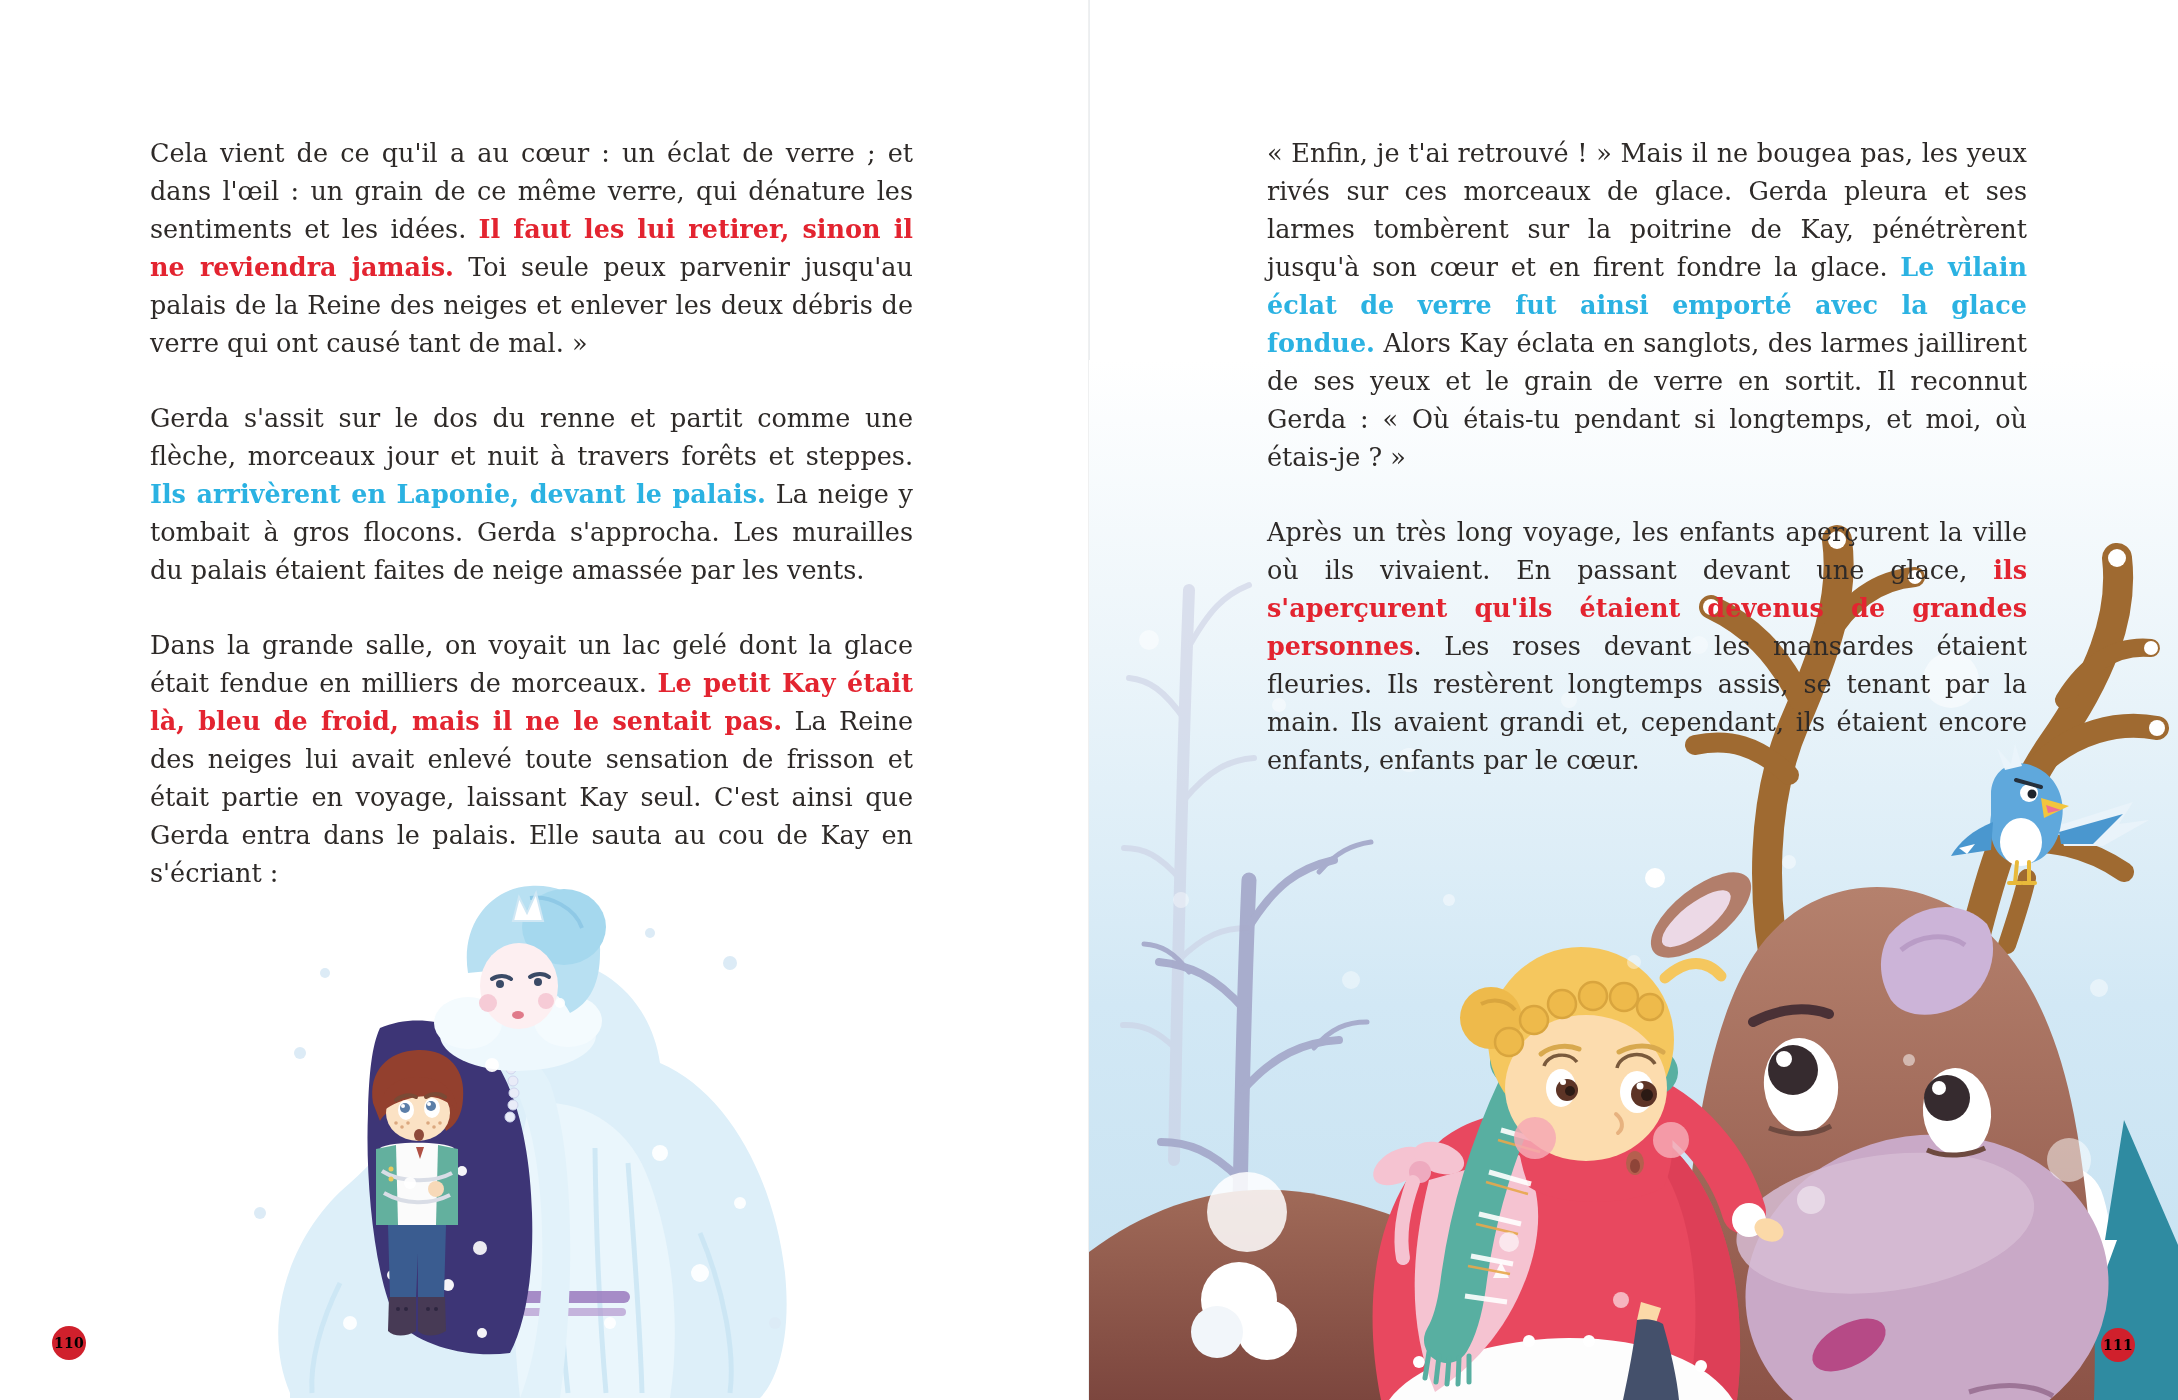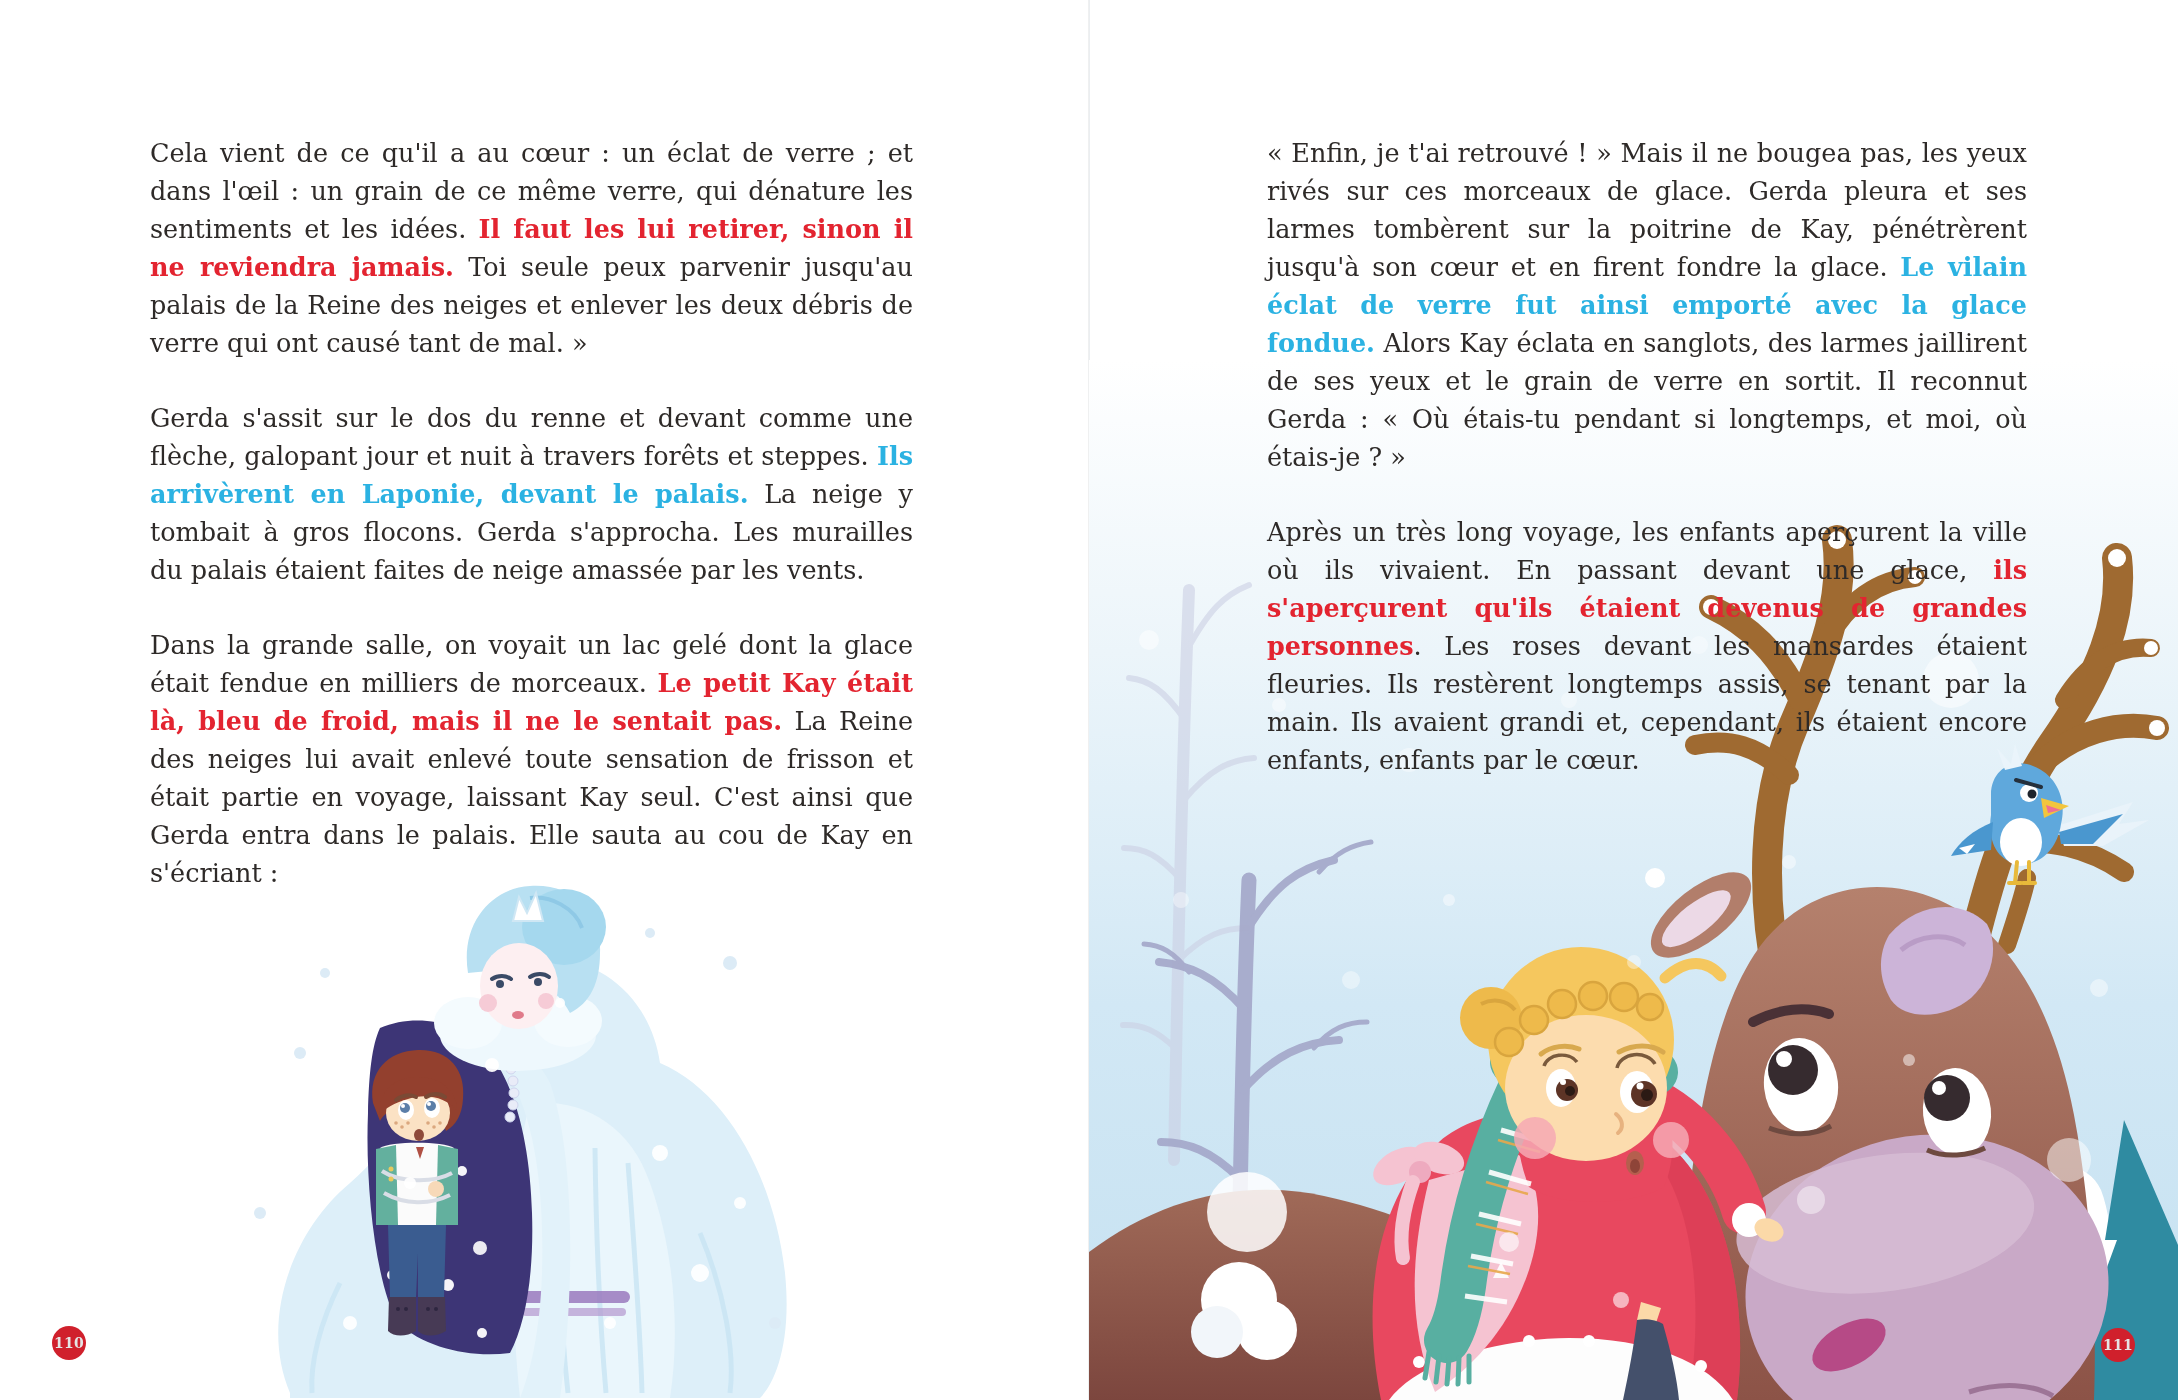--- a/index.html
+++ b/index.html
@@ -11,37 +11,37 @@
   .seam{position:absolute;left:1088px;top:0;width:2px;height:1400px;
         background:linear-gradient(90deg,#f1f1f1,#e9edf0);}
   .text-block{position:absolute;color:var(--text,#2e2a28);
         font-size:25.5px;line-height:38px;text-align:justify;z-index:5;}
   .tb-left{left:150px;top:134px;width:763px;}
   .tb-right{left:178px;top:134px;width:760px;}
   .text-block p{margin:0 0 37px 0;}
   .seg-red{color:var(--red,#e32430);font-weight:bold;}
   .seg-blue{color:var(--blue,#2bb2e2);font-weight:bold;}
   .pg-badge{position:absolute;width:34px;height:34px;border-radius:50%;
-        background:var(--badge-red,#d0202c);color:#e5e5e5;z-index:9;
+        background:var(--badge-red,#d0202c);color:#000000;z-index:9;
         display:flex;align-items:center;justify-content:center;
         font-size:14px;font-weight:bold;letter-spacing:.3px;}
   .badge-left{left:52px;top:1326px;}
   .badge-right{left:1012px;top:1328px;}
   .illu{position:absolute;z-index:1;}
   .illu-left{left:230px;top:853px;width:570px;height:547px;}
   .illu-right{left:0;top:0;width:1089px;height:1400px;}
 </style>
 </head>
 <body>
 
 <section class="page page-left">
 
   <div class="text-block tb-left">
     <p><span>Cela vient de ce qu'il a au cœur : un éclat de verre ; et dans l'œil : un grain de ce même verre, qui dénature les sentiments et les idées. </span><span class="seg-red">Il faut les lui retirer, sinon il ne reviendra jamais.</span><span> Toi seule peux parvenir jusqu'au palais de la Reine des neiges et enlever les deux débris de verre qui ont causé tant de mal. »</span></p>
-    <p><span>Gerda s'assit sur le dos du renne et devant comme une flèche, galopant jour et nuit à travers forêts et steppes. </span><span class="seg-blue">Ils arrivèrent en Laponie, devant le palais.</span><span> La neige y tombait à gros flocons. Gerda s'approcha. Les murailles du palais étaient faites de neige amassée par les vents.</span></p>
+    <p><span>Gerda s'assit sur le dos du renne et partit comme une flèche, morceaux jour et nuit à travers forêts et steppes. </span><span class="seg-blue">Ils arrivèrent en Laponie, devant le palais.</span><span> La neige y tombait à gros flocons. Gerda s'approcha. Les murailles du palais étaient faites de neige amassée par les vents.</span></p>
     <p><span>Dans la grande salle, on voyait un lac gelé dont la glace était fendue en milliers de morceaux. </span><span class="seg-red">Le petit Kay était là, bleu de froid, mais il ne le sentait pas.</span><span> La Reine des neiges lui avait enlevé toute sensation de frisson et était partie en voyage, laissant Kay seul. C'est ainsi que Gerda entra dans le palais. Elle sauta au cou de Kay en s'écriant :</span></p>
   </div>
 
   <svg class="illu illu-left" viewBox="0 0 570 547">
 
     <g>
       <path d="M60,540 C30,470 60,380 120,330 C160,295 200,240 235,185 C255,150 275,120 300,110 C360,95 420,140 430,210 C500,240 545,330 555,420 C562,490 545,530 530,545 L60,545 Z" fill="#ddeff9"></path>
       <path d="M300,250 C350,245 400,270 420,330 C445,400 450,480 440,545 L290,545 C280,450 278,330 300,250 Z" fill="#eaf6fc"></path>
       <g stroke="#c9e5f4" stroke-width="5" fill="none" opacity="0.8">
         <path d="M330,300 C328,380 330,470 338,540"></path>

